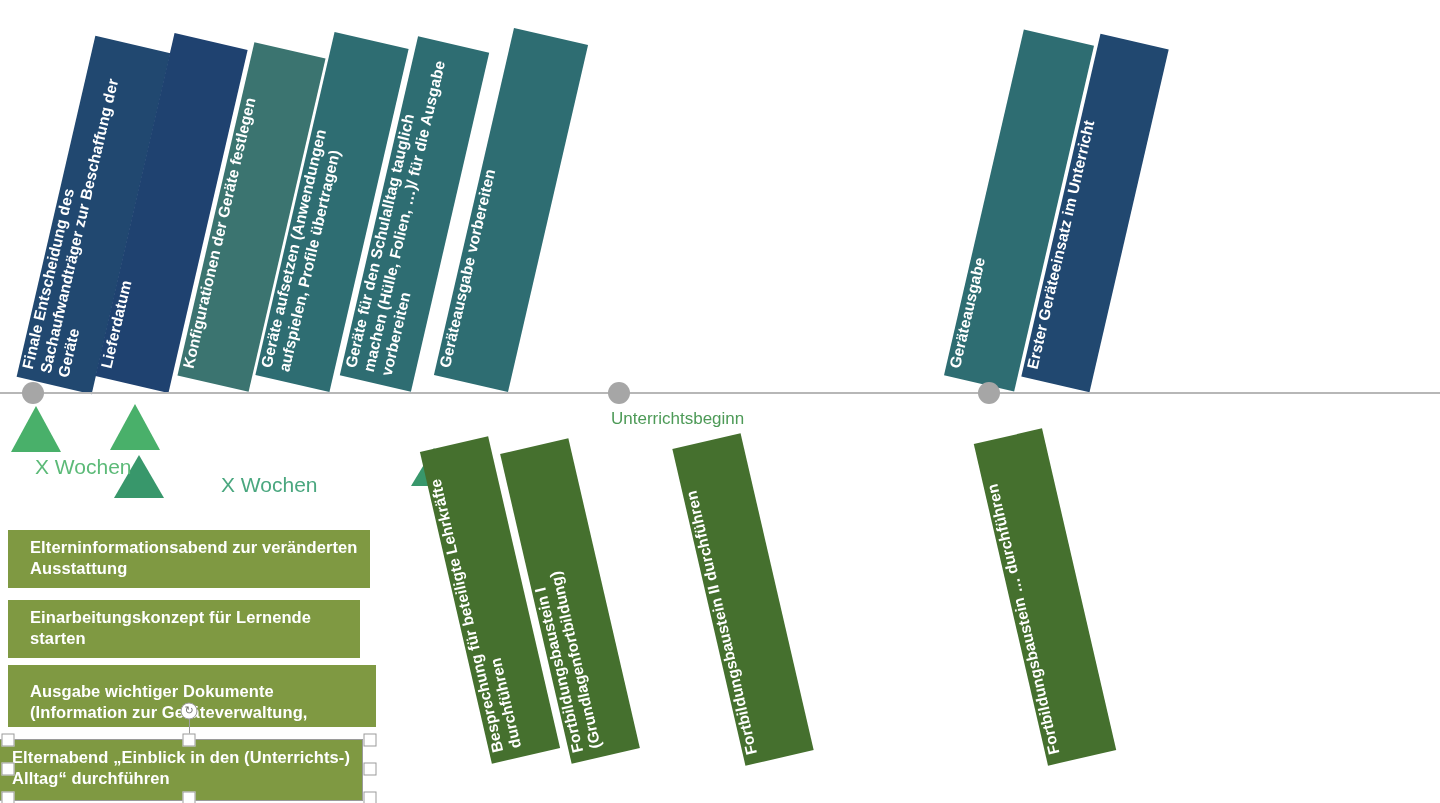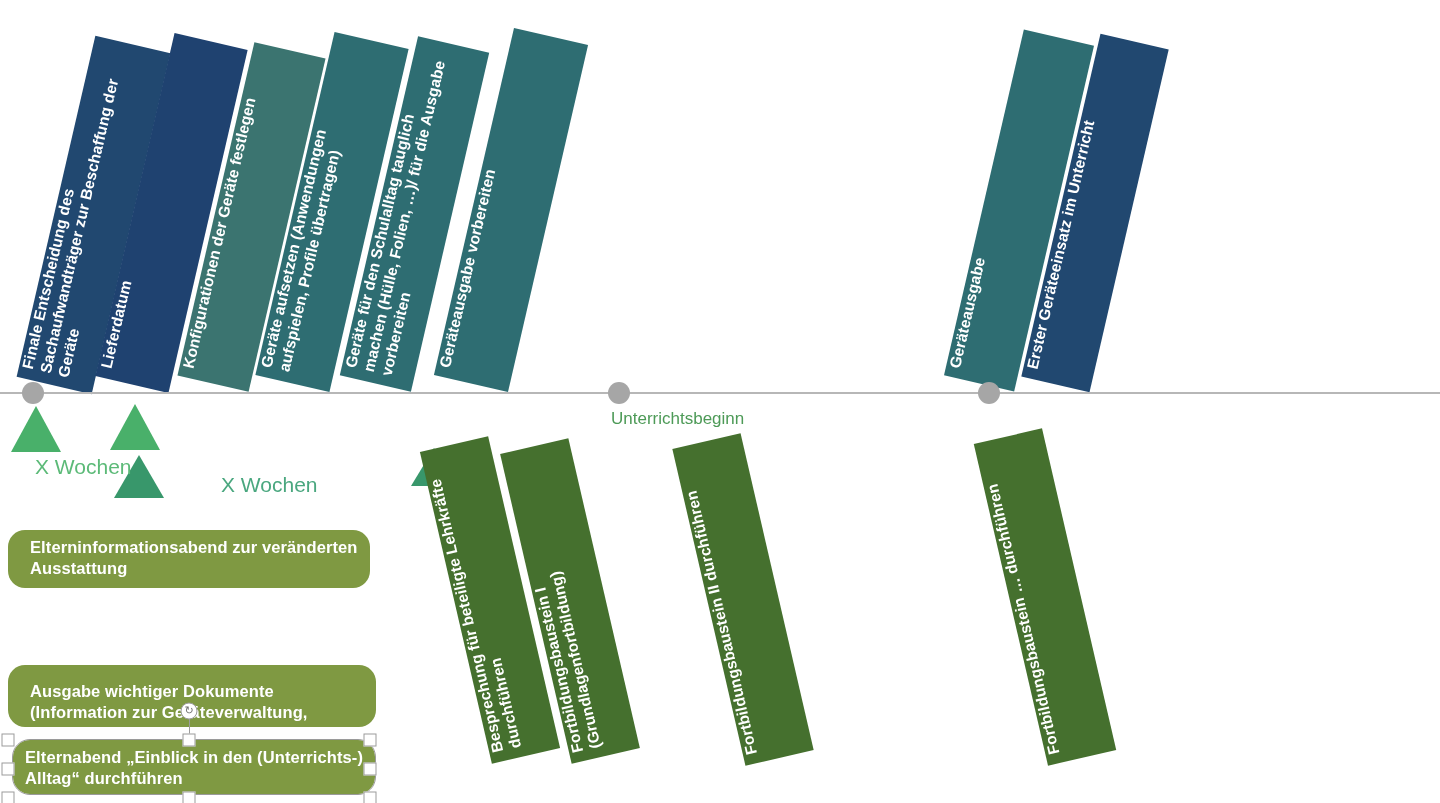--- a/index.html
+++ b/index.html
@@ -85,21 +85,20 @@
   .info-box {
     position: absolute;
     box-sizing: border-box;
     background: #7f9942;
     color: #ffffff;
     font-size: 16.5px;
     font-weight: 700;
     line-height: 1.30;
     padding: 7px 12px 7px 22px;
     letter-spacing: 0.1px;
-    border-radius: 17px;
   }
   .info-box.selected {
     outline: 1px solid #9a9a9a;
   }
 
   
   .sel-handle {
     position: absolute;
     width: 11px;
     height: 11px;
@@ -199,26 +198,29 @@
   </div>
 
   <div class="bar" style="left:1010px; top:432px; width:70px; height:330px; background:#45702e; transform: rotate(-13deg);">
     <span class="bar-label">Fortbildungsbaustein … durchführen</span>
   </div>
 
   <div class="info-box" style="left:8px; top:530px; width:362px; height:58px;">
     <span>Elterninformationsabend zur veränderten Ausstattung</span>
   </div>
 
+  <div class="info-box" style="left:8px; top:600px; width:352px; height:58px;">
+    <span>Einarbeitungskonzept für Lernende starten</span>
+  </div>
 
   <div class="info-box" style="left:8px; top:665px; width:368px; height:62px; padding-top:16px;">
     <span>Ausgabe wichtiger Dokumente (Information zur Geräteverwaltung, Leihverträge)</span>
   </div>
 
-  <div class="info-box selected" style="left:13px; top:740px; width:362px; height:54px; padding-left:12px;">
+  <div class="info-box selected" style="left:0; top:740px; width:362px; height:60px; padding-left:12px;">
     <span>Elternabend „Einblick in den (Unterrichts-) Alltag“ durchführen</span>
   </div>
 
   <div class="rotate-stem" style="left:189px; top:718px; height:22px;"></div>
   <div class="rotate-knob" style="left:189px; top:711px;">↻</div>
 
   <div class="sel-handle" style="left:8px; top:740px;"></div>
   <div class="sel-handle" style="left:189px; top:740px;"></div>
   <div class="sel-handle" style="left:370px; top:740px;"></div>
   <div class="sel-handle" style="left:8px; top:769px;"></div>

